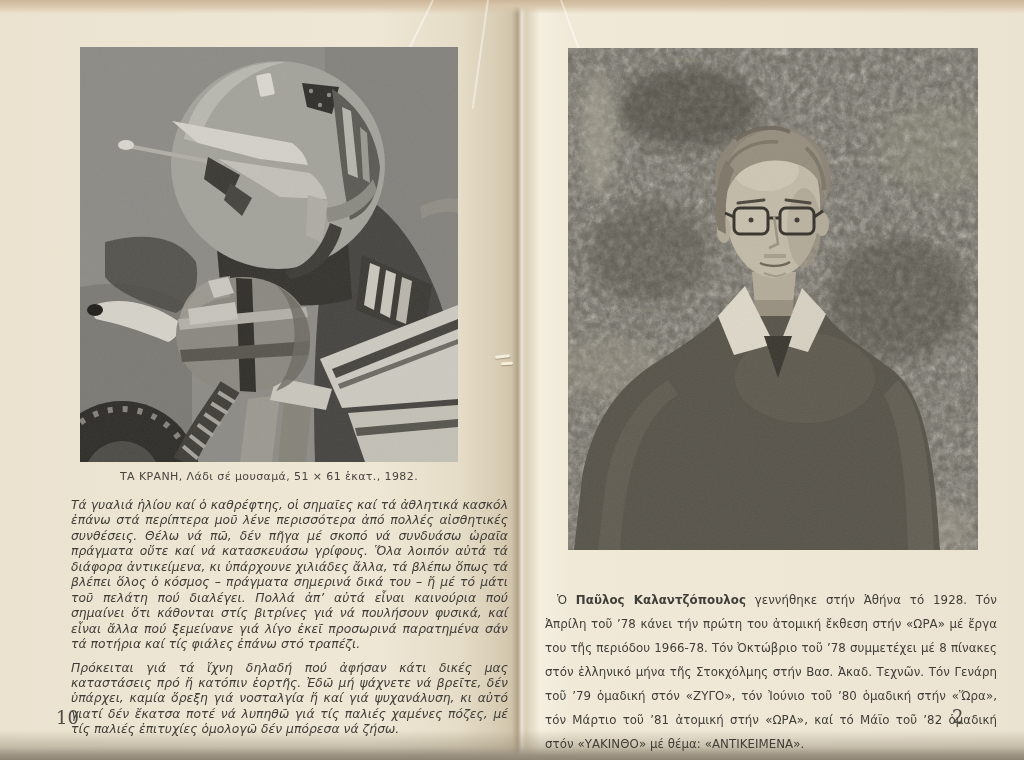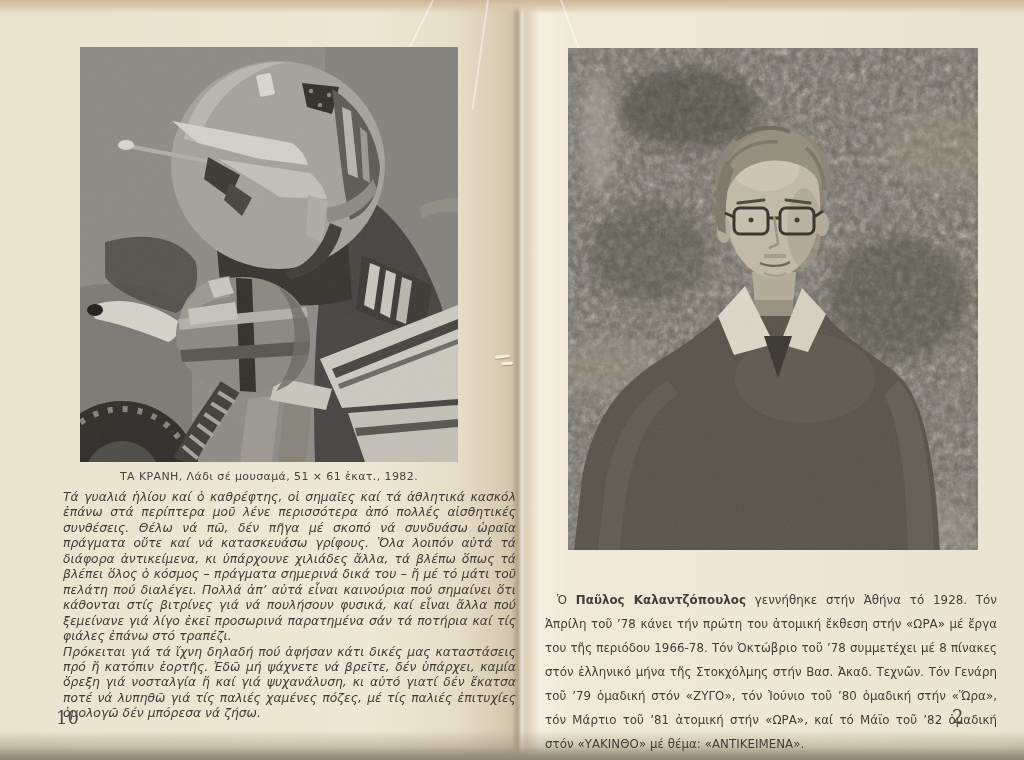--- a/index.html
+++ b/index.html
@@ -43,21 +43,21 @@
 
   .caption{
     position:absolute;left:80px;top:470px;width:378px;
     font-size:11px;letter-spacing:.4px;color:#474440;text-align:center;white-space:nowrap;
   }
   .left-text{
     position:absolute;left:63px;top:490px;width:453px;
     font-size:12.3px;line-height:15.45px;color:#3f3d38;
     font-style:italic;text-align:justify;letter-spacing:.05px;
   }
-  .left-text p{margin:0;}
+  .left-text p{margin:8px;}
   .sig{
     float:right;font-style:normal;font-weight:700;font-size:10.8px;
     letter-spacing:.3px;color:#3a3834;margin-top:2px;
   }
   .right-text{
     position:absolute;left:545px;top:588px;width:452px;
     font-size:11.8px;line-height:24px;color:#3f3d38;text-align:justify;letter-spacing:.05px;
   }
   .right-text p{margin:0;}
   .right-text .p1{text-indent:12px;}

